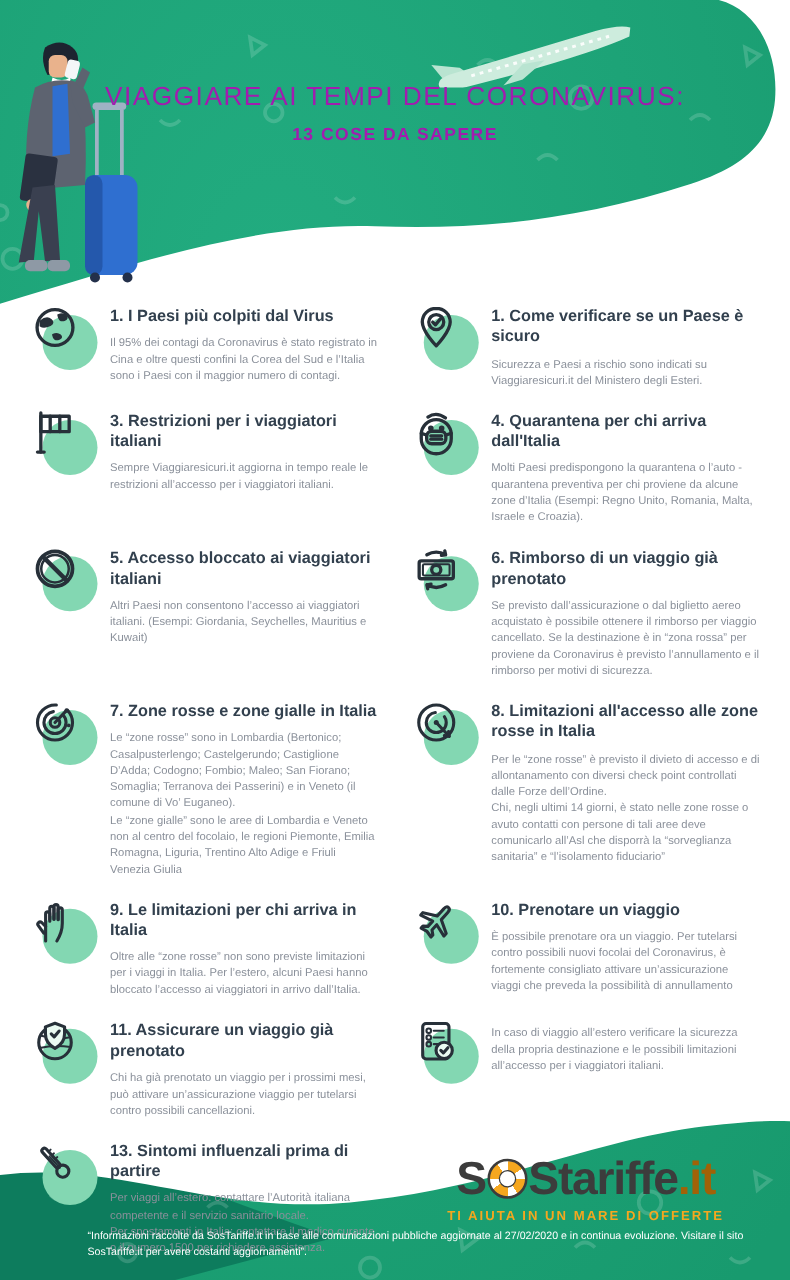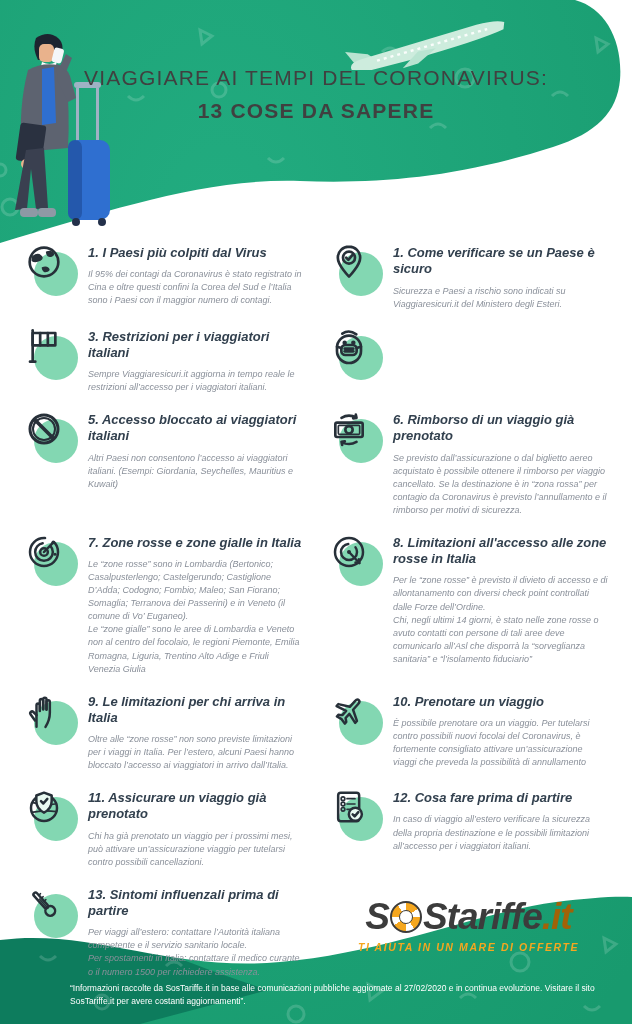--- a/index.html
+++ b/index.html
@@ -5,28 +5,28 @@
   html,body{margin:0;padding:0;}
   body{
     width:632px;height:1024px;position:relative;overflow:hidden;
     background:#ffffff;
     font-family:"Liberation Sans","DejaVu Sans",sans-serif;
   }
   .abs{position:absolute;}
   
   #bg{left:0;top:0;width:632px;height:1024px;z-index:0;}
   
-  .title-wrap{left:0;right:0;top:66px;text-align:center;z-index:3;color:#404040;}
+  .title-wrap{left:0;right:0;top:66px;text-align:center;z-index:3;color:#a21caf;}
   .title-line1{font-size:21px;font-weight:400;letter-spacing:1.2px;}
-  .title-line2{font-size:21px;font-weight:700;letter-spacing:1.2px;margin-top:9px;}
+  .title-line2{font-size:14px;font-weight:700;letter-spacing:1.2px;margin-top:9px;}
   .traveler{left:12px;top:32px;z-index:2;}
   .plane{left:338px;top:8px;z-index:1;}
   
   .card{left:24px;top:242px;width:584px;z-index:2;
-        display:grid;grid-template-columns:1fr 1fr;column-gap:26px;row-gap:15px;font-style:italic;}
+        display:grid;grid-template-columns:1fr 1fr;column-gap:26px;row-gap:15px;}
   .item{display:flex;align-items:flex-start;}
   .icon-box{position:relative;width:56px;height:56px;flex:0 0 56px;}
   .icon-circle{position:absolute;right:2px;bottom:2px;width:44px;height:44px;border-radius:50%;background:#83d7b2;}
   .icon-glyph{position:absolute;left:0;top:0;}
   .item-text{margin-left:8px;flex:1;}
   .item-title{font-size:13px;font-weight:700;color:#32404e;line-height:1.25;padding-top:3px;}
   .item-body{font-size:9px;color:#8a909a;line-height:1.45;margin-top:7px;white-space:pre-line;}
   
   .logo-cell{display:flex;flex-direction:column;align-items:center;justify-content:flex-start;padding-top:12px;}
   .logo-row{display:flex;align-items:center;}
@@ -196,20 +196,24 @@
         <path d="M8 4.6 q4 -2.8 8.4 0.4"></path>
         <circle cx="9.4" cy="10" r="0.55" fill="#273039"></circle>
         <circle cx="14.6" cy="10" r="0.55" fill="#273039"></circle>
         <rect x="7.4" y="11.4" width="9.2" height="6" rx="2.4"></rect>
         <line x1="7.4" y1="13.2" x2="4.8" y2="12.4"></line>
         <line x1="16.6" y1="13.2" x2="19.2" y2="12.4"></line>
         <line x1="9.4" y1="13.6" x2="14.6" y2="13.6"></line>
         <line x1="9.4" y1="15.2" x2="14.6" y2="15.2"></line>
       </svg>
     </div>
+    <div class="item-text">
+      <div class="item-title">4. Quarantena per chi arriva dall'Italia</div>
+      <div class="item-body">Molti Paesi predispongono la quarantena o l’auto - quarantena preventiva per chi proviene da alcune zone d’Italia (Esempi: Regno Unito, Romania, Malta, Israele e Croazia).</div>
+    </div>
   </div>
 
   <div class="item">
     <div class="icon-box">
       <div class="icon-circle"></div>
       <svg class="icon-glyph" width="40" height="40" viewBox="0 0 24 24" fill="none" stroke="#273039" stroke-width="1.8" stroke-linecap="round">
         <circle cx="12" cy="12" r="8.4"></circle>
         <circle cx="12" cy="12" r="6.6" stroke-width="1.2"></circle>
         <line x1="6.6" y1="6.6" x2="17.4" y2="17.4" stroke-width="2.2"></line>
       </svg>
@@ -226,21 +230,21 @@
       <svg class="icon-glyph" width="40" height="40" viewBox="0 0 24 24" fill="none" stroke="#273039" stroke-width="1.6" stroke-linecap="round" stroke-linejoin="round">
         <rect x="3.8" y="8.2" width="16.4" height="8.6" rx="1"></rect>
         <rect x="5.6" y="9.8" width="12.8" height="5.4" rx="0.6" stroke-width="1"></rect>
         <circle cx="12" cy="12.5" r="2.2"></circle>
         <path d="M7.5 5.3 q4.5 -2.6 9 0 M16.5 5.3 l-0.4 -1.9 M16.5 5.3 l-2 0.3"></path>
         <path d="M16.5 19.7 q-4.5 2.6 -9 0 M7.5 19.7 l0.4 1.9 M7.5 19.7 l2 -0.3"></path>
       </svg>
     </div>
     <div class="item-text">
       <div class="item-title">6. Rimborso di un viaggio già prenotato</div>
-      <div class="item-body">Se previsto dall’assicurazione o dal biglietto aereo acquistato è possibile ottenere il rimborso per viaggio cancellato. Se la destinazione è in “zona rossa” per contagio da Coronavirus è previsto l’annullamento e il rimborso per motivi di sicurezza.</div>
+      <div class="item-body">Se previsto dall’assicurazione o dal biglietto aereo acquistato è possibile ottenere il rimborso per viaggio cancellato. Se la destinazione è in “zona rossa” per proviene da Coronavirus è previsto l’annullamento e il rimborso per motivi di sicurezza.</div>
     </div>
   </div>
 
   <div class="item">
     <div class="icon-box">
       <div class="icon-circle"></div>
       <svg class="icon-glyph" width="40" height="40" viewBox="0 0 24 24" fill="none" stroke="#273039" stroke-width="1.5" stroke-linecap="round">
         <circle cx="12" cy="12" r="8.4" stroke-dasharray="40 6"></circle>
         <circle cx="12" cy="12" r="5.3" stroke-dasharray="24 5"></circle>
         <circle cx="12" cy="12" r="2.3"></circle>
@@ -332,21 +336,20 @@
         <circle cx="8.4" cy="10.2" r="1.1" stroke-width="1"></circle>
         <circle cx="8.4" cy="13.4" r="1.1" stroke-width="1"></circle>
         <line x1="10.8" y1="7" x2="15.6" y2="7" stroke-width="1"></line>
         <line x1="10.8" y1="10.2" x2="15.6" y2="10.2" stroke-width="1"></line>
         <line x1="10.8" y1="13.4" x2="15.6" y2="13.4" stroke-width="1"></line>
         <circle cx="15.8" cy="16.4" r="3.9" fill="#eafaf2"></circle>
         <polyline points="14.2 16.4 15.4 17.6 17.6 15.1"></polyline>
       </svg>
     </div>
     <div class="item-text">
-      <div class="item-title">12. Cosa fare prima di partire</div>
       <div class="item-body">In caso di viaggio all’estero verificare la sicurezza della propria destinazione e le possibili limitazioni all’accesso per i viaggiatori italiani.</div>
     </div>
   </div>
 
   <div class="item">
     <div class="icon-box">
       <div class="icon-circle"></div>
       <svg class="icon-glyph" width="40" height="40" viewBox="0 0 24 24" fill="none" stroke="#273039" stroke-width="1.5" stroke-linecap="round" stroke-linejoin="round">
         <g transform="rotate(-42 12 12)">
           <rect x="10.8" y="3.2" width="2.4" height="11.8" rx="1.2"></rect>

